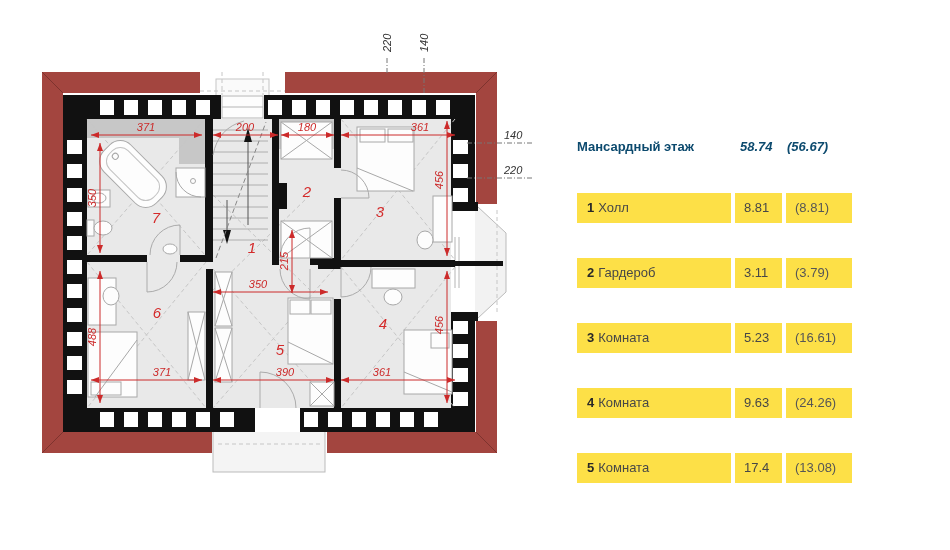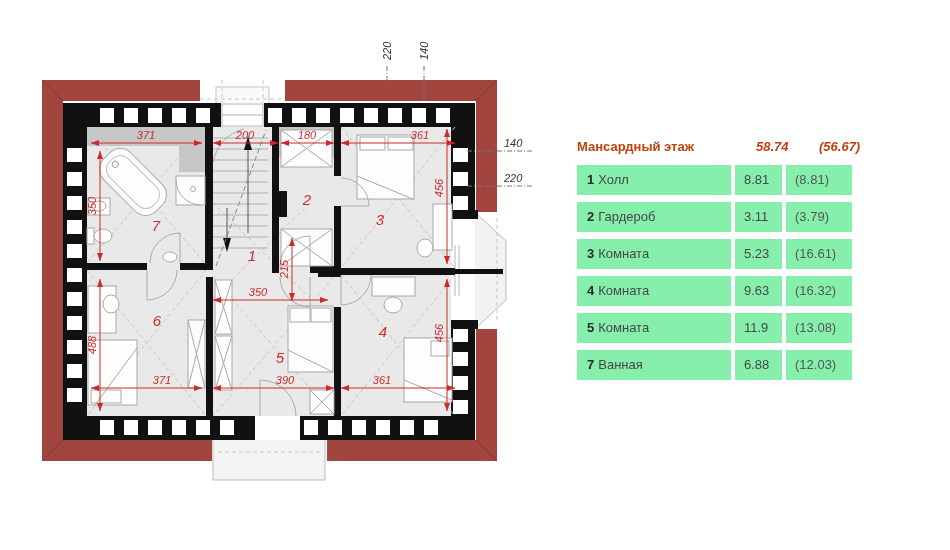--- a/index.html
+++ b/index.html
@@ -1,26 +1,26 @@
 <!DOCTYPE html>
 <html><head>
 <meta charset="utf-8">
 <style>
   html,body{margin:0;padding:0;background:#ffffff;}
   body{width:950px;height:550px;position:relative;overflow:hidden;
        font-family:"Liberation Sans", sans-serif;}
-  .plan-wrap{position:absolute;left:0;top:8px;width:545px;height:530px;}
+  .plan-wrap{position:absolute;left:0;top:0;width:545px;height:530px;}
   .area-table{position:absolute;left:577px;top:136px;width:280px;}
-  .t-header{display:grid;grid-template-columns:154px 47px 66px;column-gap:16px;
-            height:22px;line-height:22px;margin-bottom:0;color:#c2410c;font-weight:bold;font-size:13px;}
+  .t-header{display:grid;grid-template-columns:154px 47px 66px;column-gap:0;
+            height:22px;line-height:22px;margin-bottom:0;color:#0c4a6e;font-weight:bold;font-size:13px;}
   .t-header .h-title{padding-left:0;}
   .t-header .h-val{padding-left:9px;font-style:italic;}
   .t-row{display:grid;grid-template-columns:154px 47px 66px;column-gap:4px;margin-top:7px;}
-  .t-row .c{background:#86efac;height:30px;line-height:30px;font-size:13px;color:#474747;
-            padding-left:9px;box-sizing:border-box;white-space:nowrap;overflow:hidden;}
+  .t-row .c{background:#fde047;height:30px;line-height:30px;font-size:13px;color:#474747;
+            padding-left:9px;box-sizing:border-box;white-space:nowrap;overflow:hidden;margin-top:28px;}
   .t-row .c.name{padding-left:10px;}
   .t-row .c.name b{color:#282828;margin-right:4px;font-weight:bold;}
   .t-row .c.par{color:#565656;}
   svg text{font-family:"Liberation Sans", sans-serif;}
   .dimred{fill:#cc2a2a;font-style:italic;font-size:11px;text-anchor:middle;}
   .dimblk{fill:#333333;font-style:italic;font-size:11px;}
   .roomno{fill:#d42a2a;font-style:italic;font-size:15px;text-anchor:middle;}
   .furn{fill:#fdfdfd;stroke:#a8a8a8;stroke-width:1;}
   .furnline{fill:none;stroke:#a8a8a8;stroke-width:1;}
   .door{fill:none;stroke:#ababab;stroke-width:1;}
@@ -317,25 +317,20 @@
     <div class="c par">(3.79)</div>
   </div>
   <div class="t-row">
     <div class="c name"><b>3</b><span>Комната</span></div>
     <div class="c val">5.23</div>
     <div class="c par">(16.61)</div>
   </div>
   <div class="t-row">
     <div class="c name"><b>4</b><span>Комната</span></div>
     <div class="c val">9.63</div>
-    <div class="c par">(16.32)</div>
+    <div class="c par">(24.26)</div>
   </div>
   <div class="t-row">
     <div class="c name"><b>5</b><span>Комната</span></div>
-    <div class="c val">11.9</div>
+    <div class="c val">17.4</div>
     <div class="c par">(13.08)</div>
   </div>
-  <div class="t-row">
-    <div class="c name"><b>7</b><span>Ванная</span></div>
-    <div class="c val">6.88</div>
-    <div class="c par">(12.03)</div>
-  </div>
 </div>
 
 </body></html>

